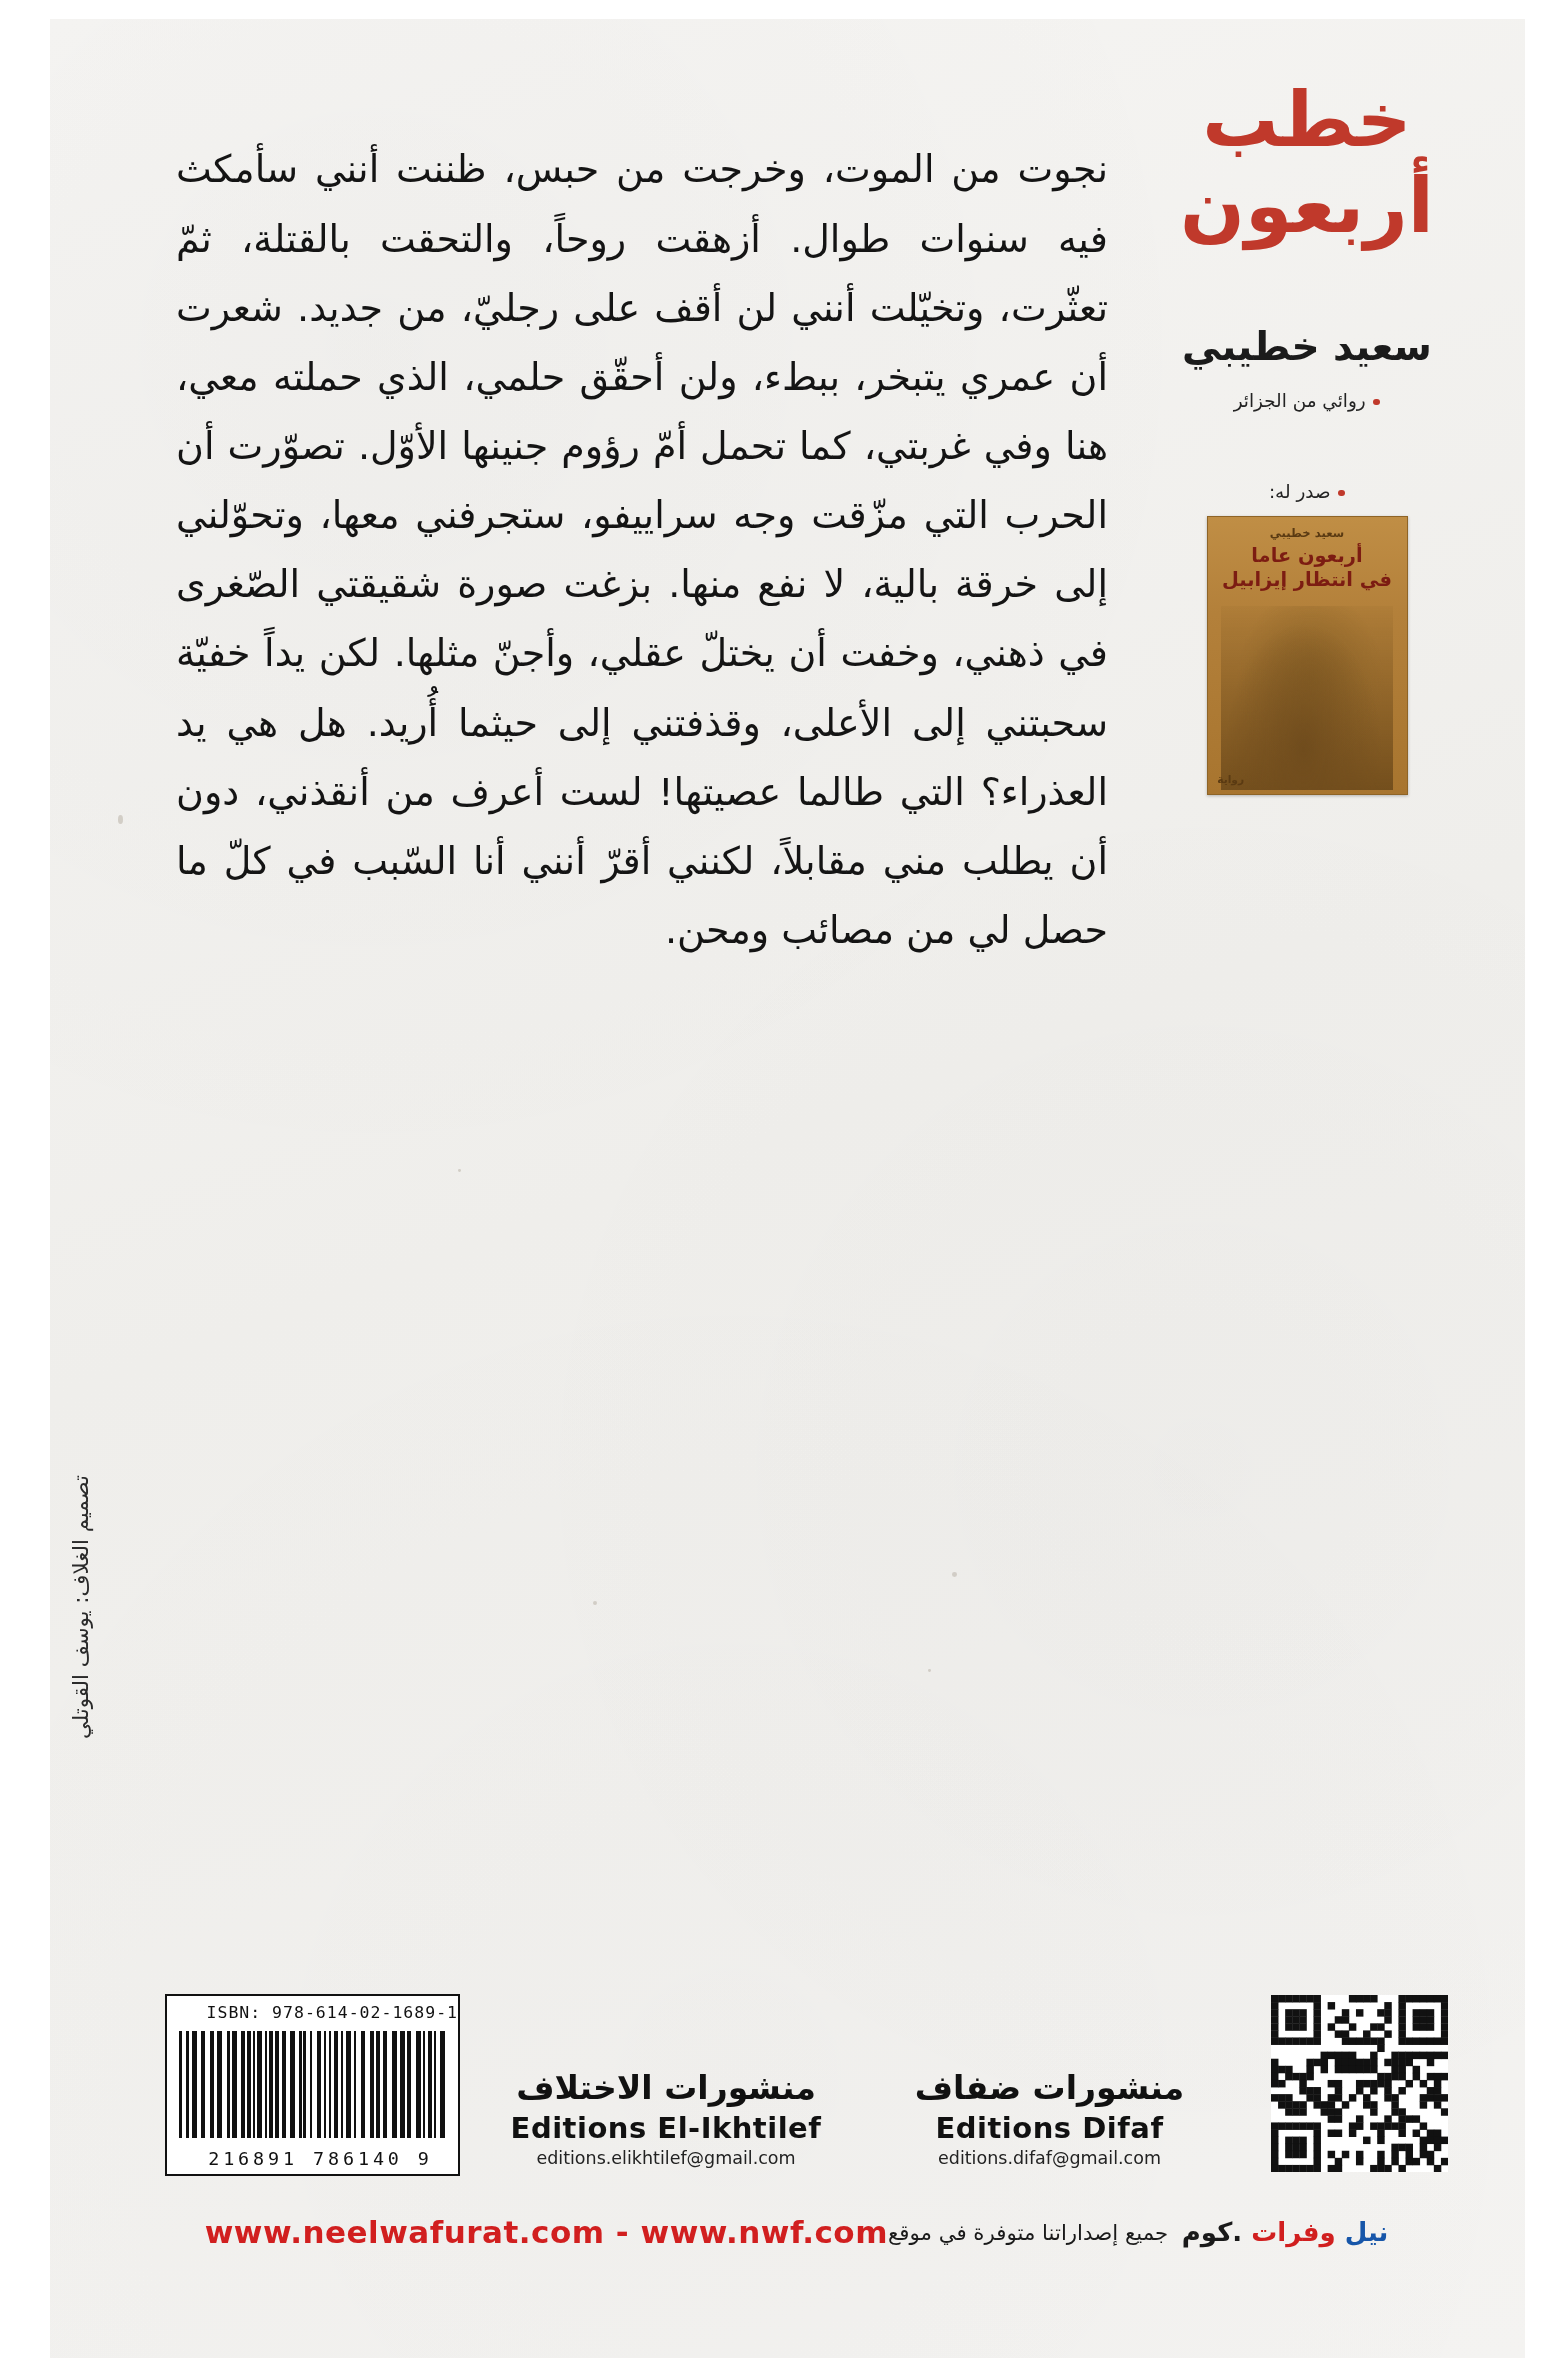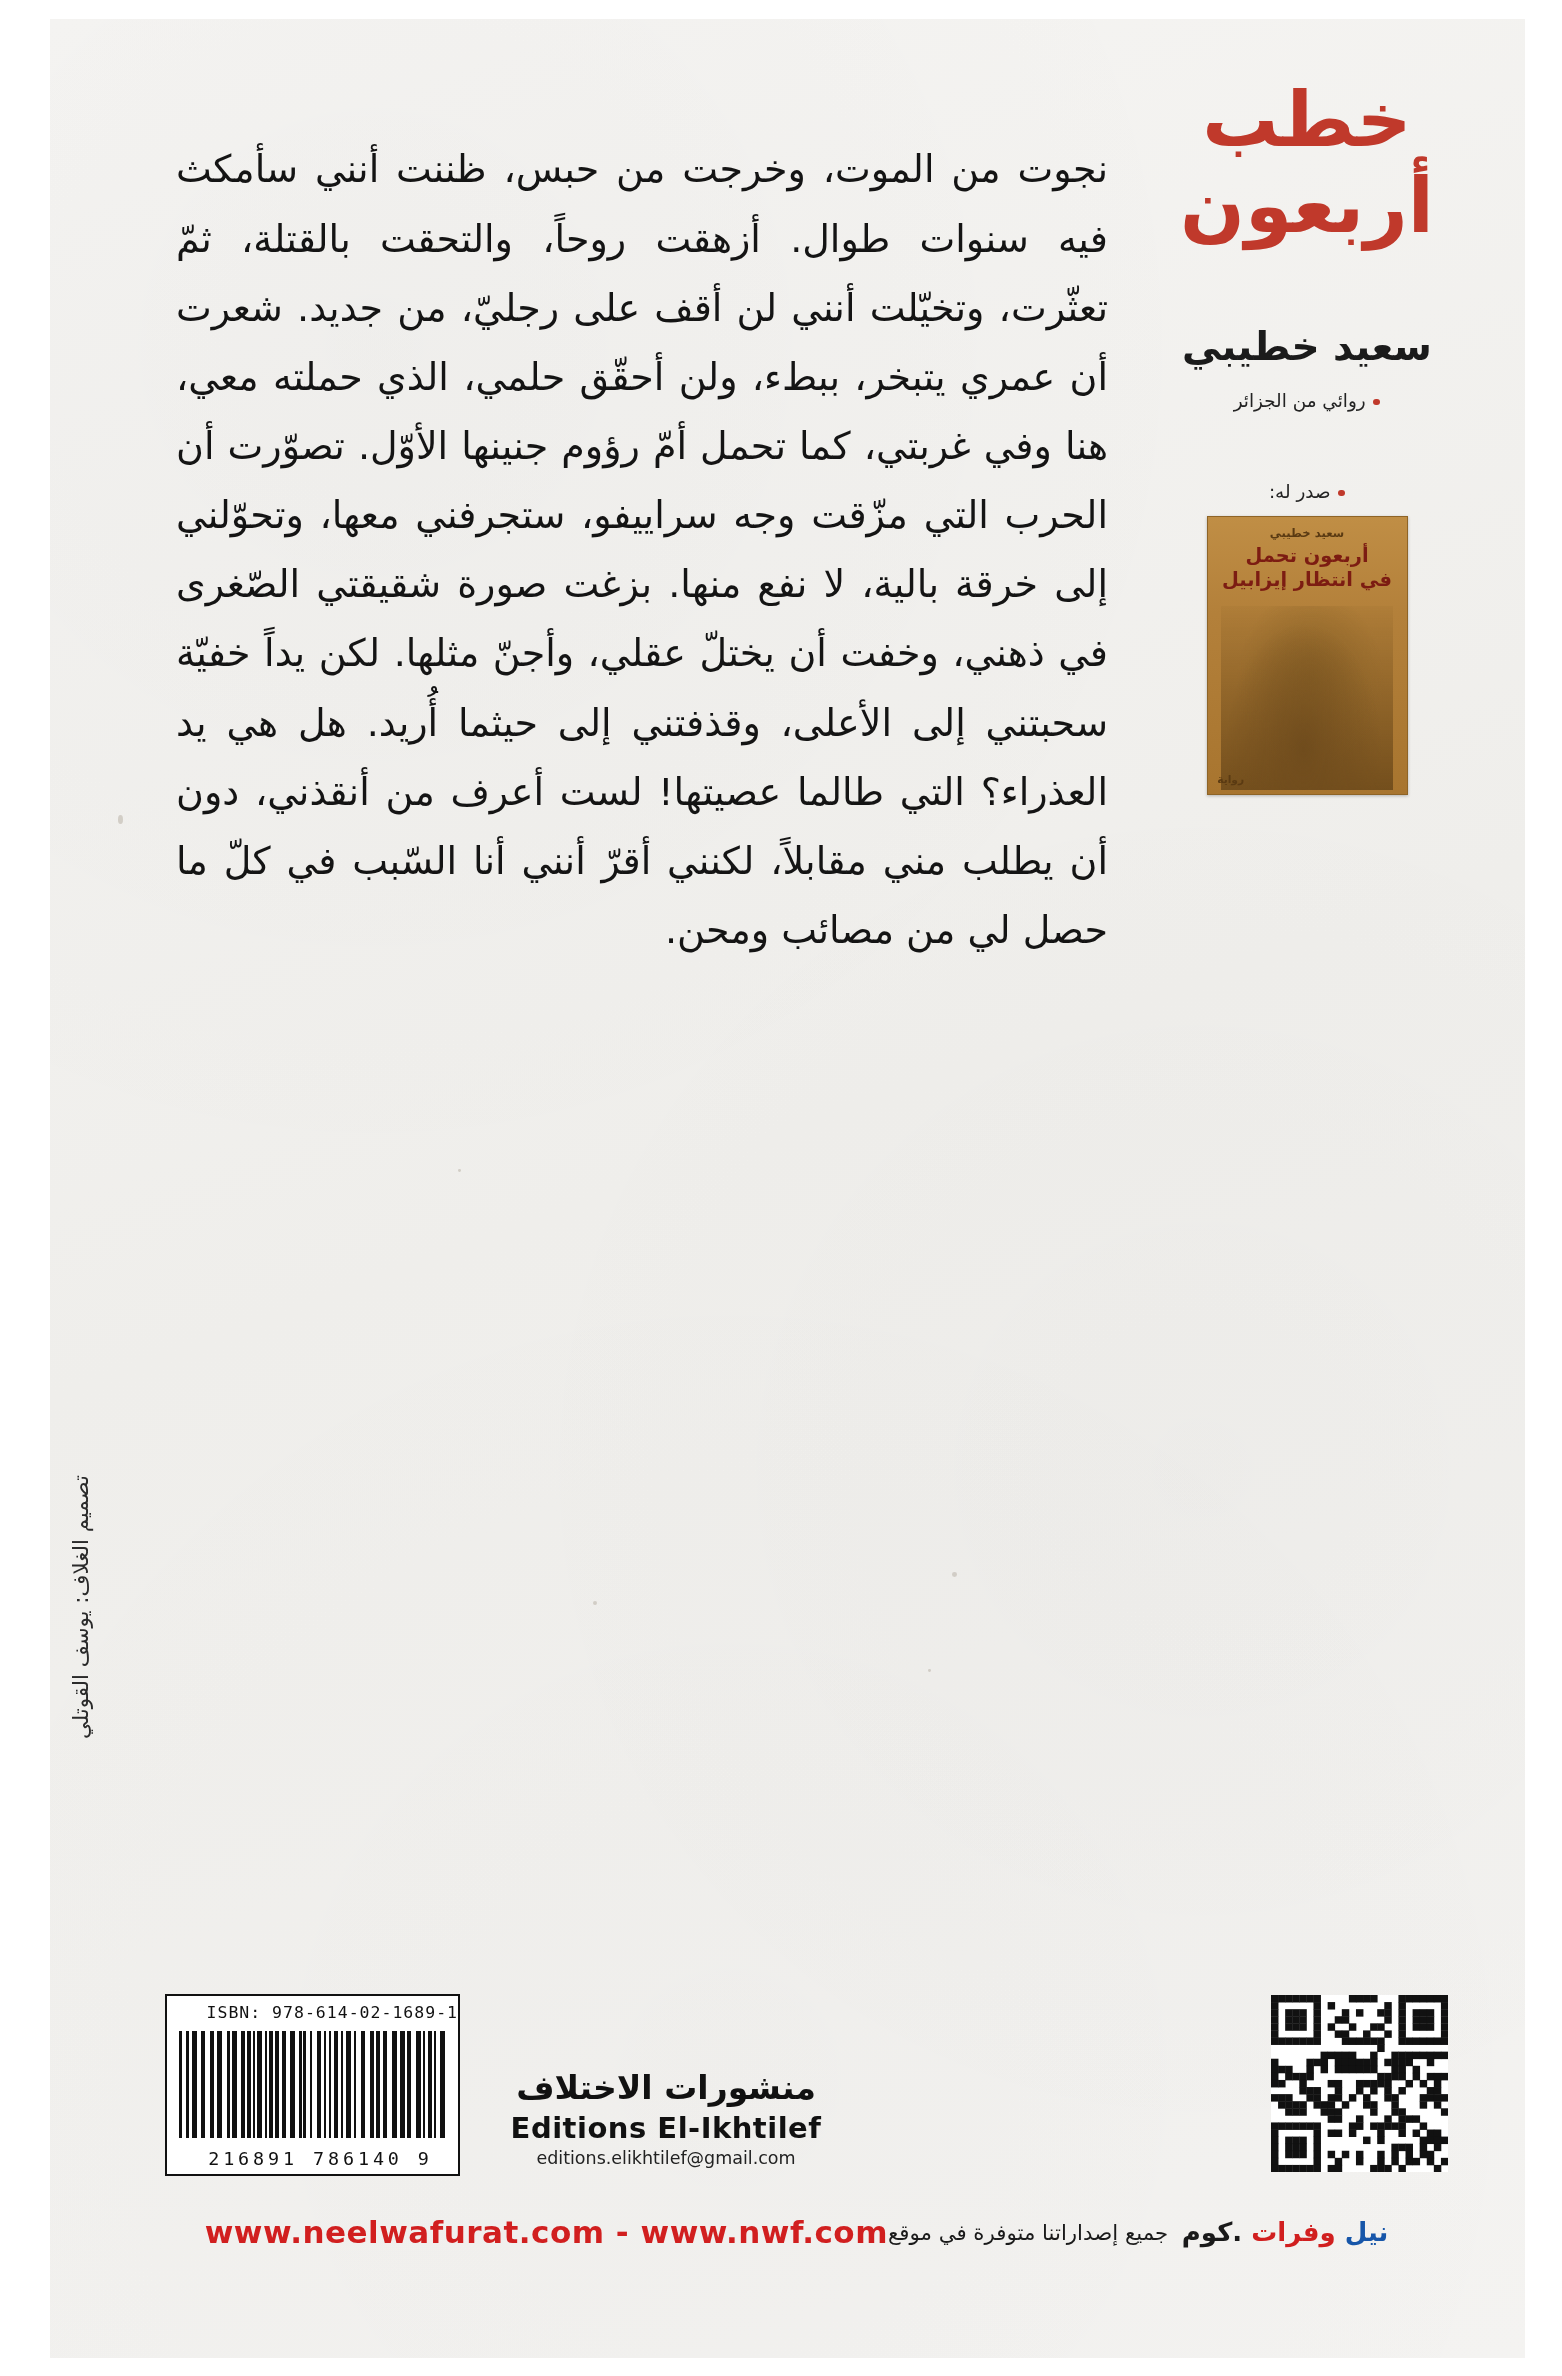--- a/index.html
+++ b/index.html
@@ -329,21 +329,21 @@
       <span class="dot"></span><span>روائي من الجزائر</span>
     </div>
 
     <div id="prev-label" class="bullet-line">
       <span class="dot"></span><span>صدر له:</span>
     </div>
 
     <div id="thumb">
       <div id="thumb-author">سعيد خطيبي</div>
       <div id="thumb-title">
-        <div>أربعون تحمل</div>
+        <div>أربعون عاما</div>
         <div>في انتظار إيزابيل</div>
       </div>
       <div id="thumb-figure"></div>
       <div id="thumb-genre">رواية</div>
     </div>
   </div>
 
   <div id="blurb">نجوت من الموت، وخرجت من حبس، ظننت أنني سأمكث فيه سنوات طوال. أزهقت روحاً، والتحقت بالقتلة، ثمّ تعثّرت، وتخيّلت أنني لن أقف على رجليّ، من جديد. شعرت أن عمري يتبخر، ببطء، ولن أحقّق حلمي، الذي حملته معي، هنا وفي غربتي، كما تحمل أمّ رؤوم جنينها الأوّل. تصوّرت أن الحرب التي مزّقت وجه سراييفو، ستجرفني معها، وتحوّلني إلى خرقة بالية، لا نفع منها. بزغت صورة شقيقتي الصّغرى في ذهني، وخفت أن يختلّ عقلي، وأجنّ مثلها. لكن يداً خفيّة سحبتني إلى الأعلى، وقذفتني إلى حيثما أُريد. هل هي يد العذراء؟ التي طالما عصيتها! لست أعرف من أنقذني، دون أن يطلب مني مقابلاً، لكنني أقرّ أنني أنا السّبب في كلّ ما حصل لي من مصائب ومحن.</div>
 
   <div id="designer">تصميم الغلاف: يوسف القوتلي</div>
@@ -395,20 +395,25 @@
         </div>
       <div id="barcode-digits">9 786140 216891</div>
     </div>
 
     <div class="pub" id="pub-ikhtilef">
       <div class="ar">منشورات الاختلاف</div>
       <div class="en">Editions El-Ikhtilef</div>
       <div class="mail">editions.elikhtilef@gmail.com</div>
     </div>
 
+    <div class="pub" id="pub-difaf">
+      <div class="ar">منشورات ضفاف</div>
+      <div class="en">Editions Difaf</div>
+      <div class="mail">editions.difaf@gmail.com</div>
+    </div>
 
     <div id="qr">
         <svg width="177" height="177" viewBox="0 0 182 182">
           <rect width="182" height="182" fill="#fff"></rect>
           <rect x="80.08" y="0" width="7.680000000000001" height="7.680000000000001" fill="#111"></rect>
           <rect x="87.36" y="0" width="7.680000000000001" height="7.680000000000001" fill="#111"></rect>
           <rect x="94.64" y="0" width="7.680000000000001" height="7.680000000000001" fill="#111"></rect>
           <rect x="101.92" y="0" width="7.680000000000001" height="7.680000000000001" fill="#111"></rect>
           <rect x="58.24" y="7.28" width="7.680000000000001" height="7.680000000000001" fill="#111"></rect>
           <rect x="116.48" y="7.28" width="7.680000000000001" height="7.680000000000001" fill="#111"></rect>

